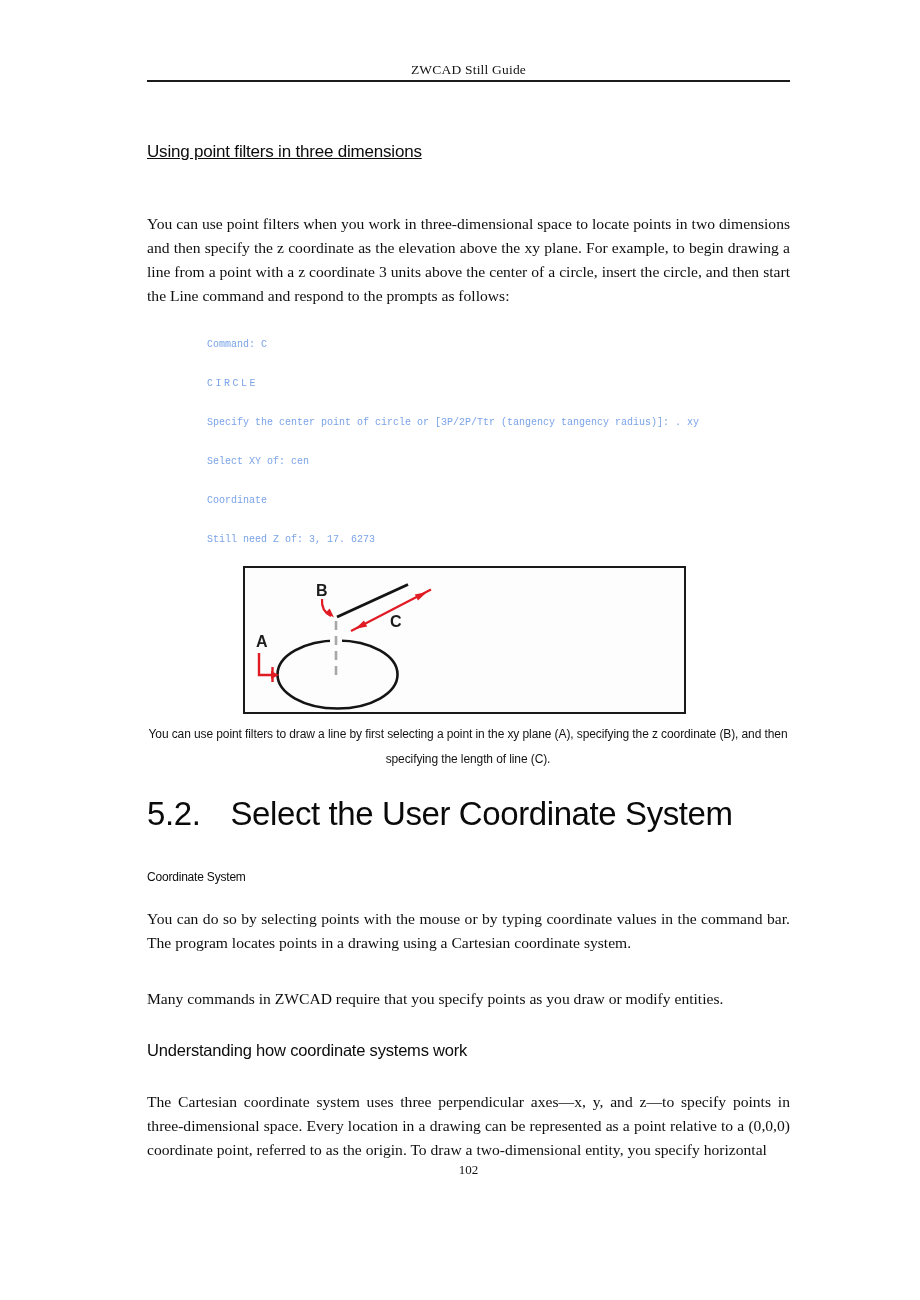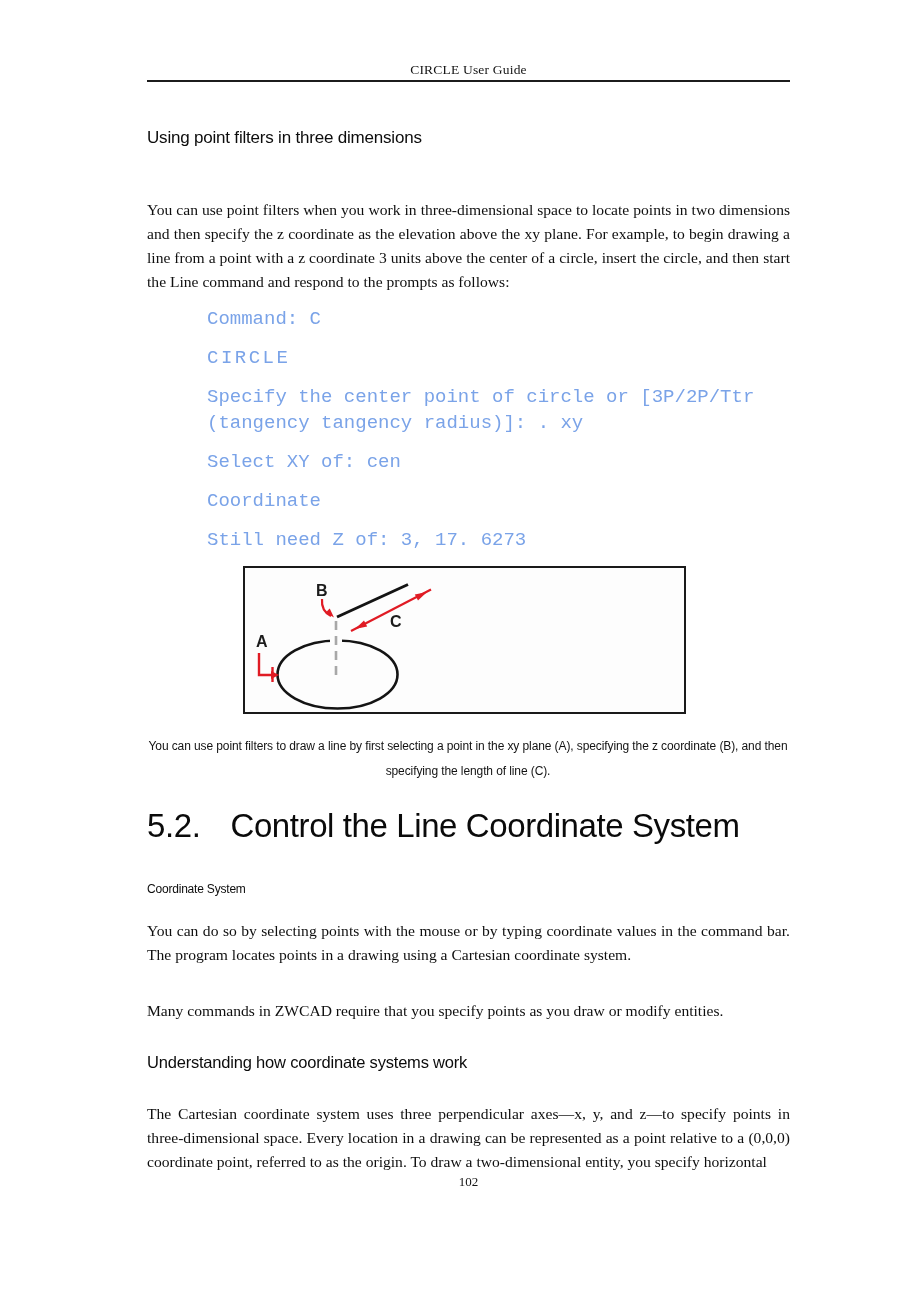--- a/index.html
+++ b/index.html
@@ -30,21 +30,21 @@
     height:0;
   }
   
   .h-sub {
     font-family:"Liberation Sans", sans-serif;
     font-weight:normal;
     font-size:17px;
     letter-spacing:-0.2px;
     color:#0c0c0c;
   }
-  .h1 { margin-top:46px; }
+  .h1 { margin-top:60px;text-decoration:underline; }
   .h3a { margin-top:36px; font-size:12px; }
   .h3b { margin-top:30px; font-size:16.5px; }
   .h2 {
     margin-top:22px;
     font-family:"Liberation Sans", sans-serif;
     font-weight:normal;
     font-size:33px;
     letter-spacing:-0.4px;
     color:#0a0a0a;
     line-height:40px;
@@ -57,25 +57,25 @@
     line-height:24px;
     text-align:justify;
     color:#0f0f0f;
   }
   .p-intro { margin-top:50px; }
   .p-many { margin-top:32px; }
   .p-mouse { margin-top:23px; }
   .p-cartesian { margin-top:30px; }
   
   .code {
-    margin-top:12px;
+    margin-top:24px;
     margin-left:60px;
     width:562px;
     font-family:"Liberation Mono", monospace;
-    font-size:19px;
+    font-size:10px;
     line-height:26px;
     color:var(--code-color, #7aa3e8);
   }
   .code .entry { margin-bottom:13px; }
   .code .entry.wide-caps { letter-spacing:2.5px; }
   
   .figure-box {
     margin-top:10px;
     margin-left:96px;
     width:443px;
@@ -88,21 +88,21 @@
   .fig-gray  { stroke:var(--fig-gray, #a8a8a8); fill:none; }
   .fig-red   { stroke:var(--fig-red, #e01b24); fill:none; }
   .fig-red-fill { fill:var(--fig-red, #e01b24); stroke:none; }
   .fig-label {
     font-family:"Liberation Sans", sans-serif;
     font-weight:bold;
     font-size:16px;
     fill:#1c1c1c;
   }
   .caption {
-    margin-top:20px;
+    margin-top:8px;
     margin-left:-14px;
     width:670px;
     text-align:center;
     font-family:"Liberation Sans", sans-serif;
     font-size:12px;
     letter-spacing:-0.1px;
     line-height:25px;
     color:#131313;
   }
   
@@ -111,21 +111,21 @@
     text-align:center;
     font-size:13px;
     color:#141414;
   }
 </style>
 </head>
 <body>
 
 <div class="page">
 
-  <div class="header-title">CIRCLE User Guide</div>
+  <div class="header-title">ZWCAD Still Guide</div>
   <div class="header-rule"></div>
 
   <div class="h-sub h1">Using point filters in three dimensions</div>
 
   <div class="body-p p-intro">You can use point filters when you work in three-dimensional space to locate points in two dimensions and then specify the z coordinate as the elevation above the xy plane. For example, to begin drawing a line from a point with a z coordinate 3 units above the center of a circle, insert the circle, and then start the Line command and respond to the prompts as follows:</div>
 
   <div class="code">
     <div class="entry">Command: C</div>
     <div class="entry wide-caps">CIRCLE</div>
     <div class="entry">Specify the center point of circle or [3P/2P/Ttr (tangency tangency radius)]: . xy</div>
@@ -158,21 +158,21 @@
 
       <text class="fig-label" x="11" y="79">A</text>
       <text class="fig-label" x="71" y="28">B</text>
       <text class="fig-label" x="145" y="59">C</text>
     </svg>
   </div>
 
   <div class="caption">You can use point filters to draw a line by first selecting a point in the xy plane (A), specifying the z coordinate (B), and then specifying the length of line (C).</div>
 
   <div class="h2">
-    <span class="h2-num">5.2.</span><span>Control the Line Coordinate System</span>
+    <span class="h2-num">5.2.</span><span>Select the User Coordinate System</span>
   </div>
 
   <div class="h-sub h3a">Coordinate System</div>
 
   <div class="body-p p-mouse">You can do so by selecting points with the mouse or by typing coordinate values in the command bar. The program locates points in a drawing using a Cartesian coordinate system.</div>
 
   <div class="body-p p-many">Many commands in ZWCAD require that you specify points as you draw or modify entities.</div>
 
   <div class="h-sub h3b">Understanding how coordinate systems work</div>
 

